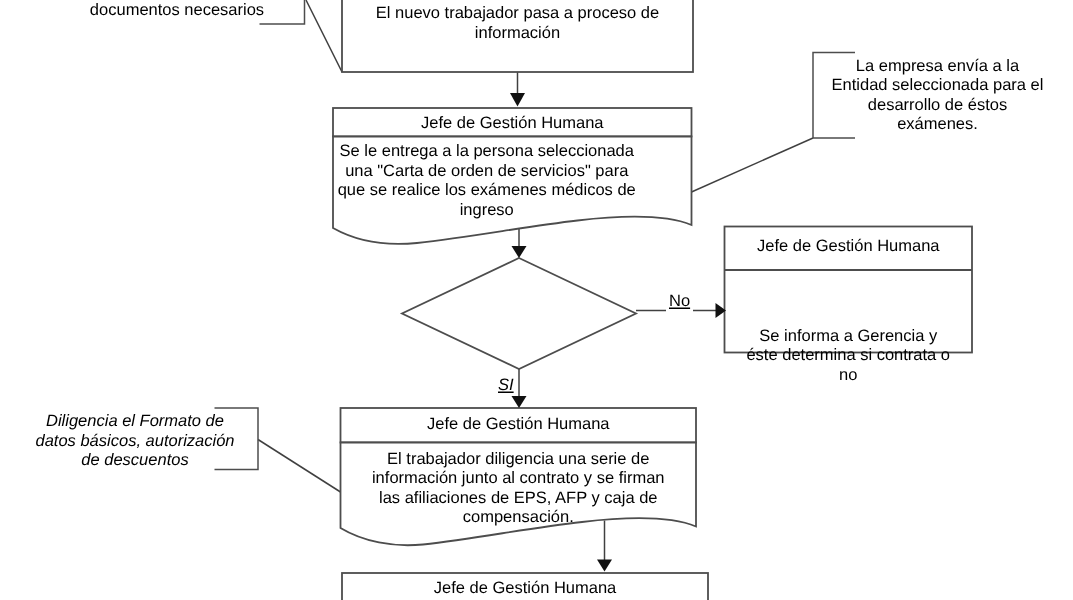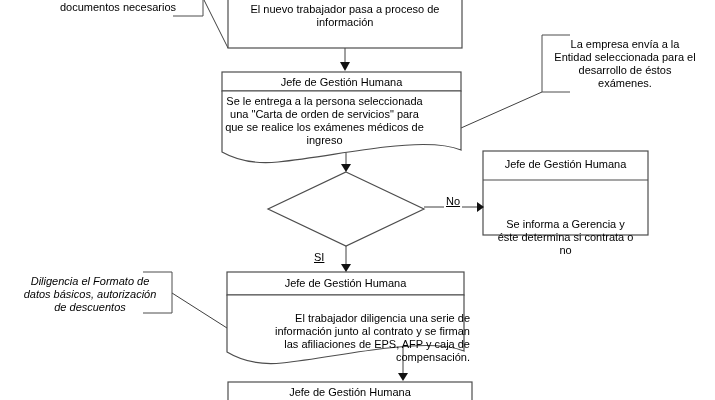--- a/index.html
+++ b/index.html
@@ -74,32 +74,32 @@
 exámenes.</div>
 
   <div class="txt" style="left:222px;top:76px;width:239px;">Jefe de Gestión Humana</div>
   <div class="txt" style="left:200px;top:95px;width:249px;">Se le entrega a la persona seleccionada
 una "Carta de orden de servicios" para
 que se realice los exámenes médicos de
 ingreso</div>
 
 
   <div class="lbl" style="left:444px;top:195px;">No</div>
-  <div class="lbl" style="left:312px;top:251px;">SI</div>
+  <div class="lbl" style="left:330px;top:251px;font-style:italic;">SI</div>
 
   <div class="txt" style="left:483px;top:158px;width:165px;">Jefe de Gestión Humana</div>
   <div class="txt" style="left:481px;top:186px;width:169px;margin-top:32px;">Se informa a Gerencia y
 éste determina si contrata o
 no</div>
 
   <div class="txt" style="left:4px;top:275px;width:172px;font-style:italic;">Diligencia el Formato de
 datos básicos, autorización
 de descuentos</div>
 
   <div class="txt" style="left:227px;top:277px;width:237px;">Jefe de Gestión Humana</div>
-  <div class="txt" style="left:221px;top:312px;width:249px;text-align:right;">El trabajador diligencia una serie de
+  <div class="txt" style="left:221px;top:300px;width:249px;">El trabajador diligencia una serie de
 información junto al contrato y se firman
 las afiliaciones de EPS, AFP y caja de
 compensación.</div>
 
   <div class="txt" style="left:228px;top:386px;width:244px;">Jefe de Gestión Humana</div>
 
 </div>
 
 </body></html>

